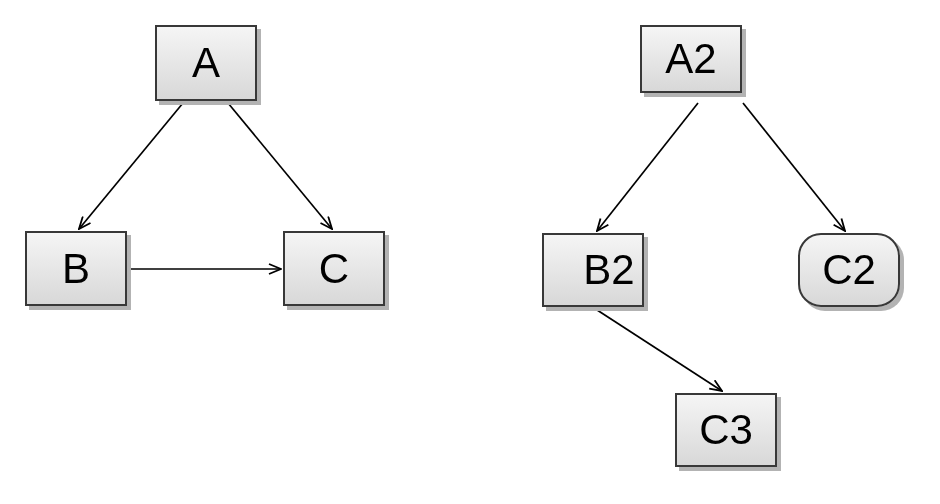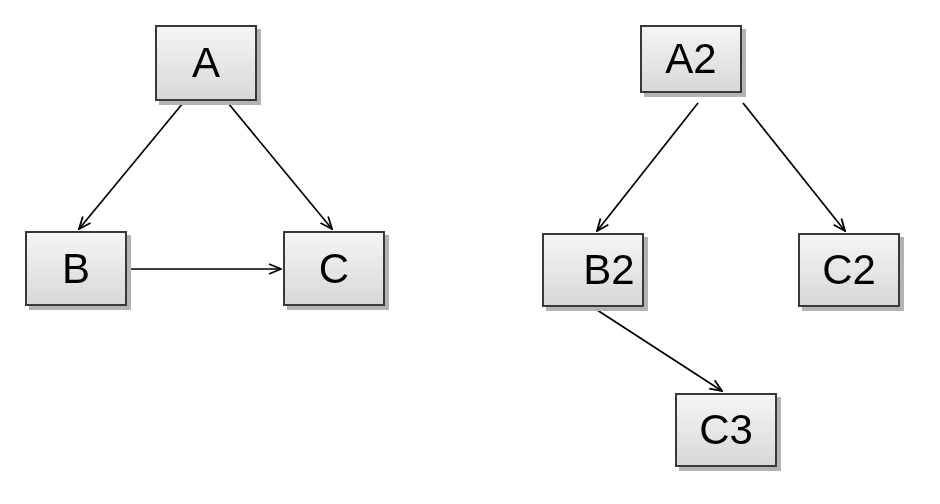--- a/index.html
+++ b/index.html
@@ -64,20 +64,20 @@
   </div>
   <div class="node" style="left: 283px; top: 231px; width: 102px; height: 75px;">
     <span class="node-label">C</span>
   </div>
   <div class="node" style="left: 640px; top: 25px; width: 102px; height: 68px;">
     <span class="node-label">A2</span>
   </div>
   <div class="node" style="left: 542px; top: 233px; width: 102px; height: 74px; padding-left: 32px;">
     <span class="node-label">B2</span>
   </div>
-  <div class="node" style="left: 798px; top: 233px; width: 102px; height: 74px;">
+  <div class="node" style="left: 798px; top: 233px; width: 102px; height: 74px; border-radius: 23px;">
     <span class="node-label">C2</span>
   </div>
   <div class="node" style="left: 675px; top: 393px; width: 102px; height: 74px; align-items: center;">
     <span class="node-label">C3</span>
   </div>
 
 </div>
 
 </body></html>

